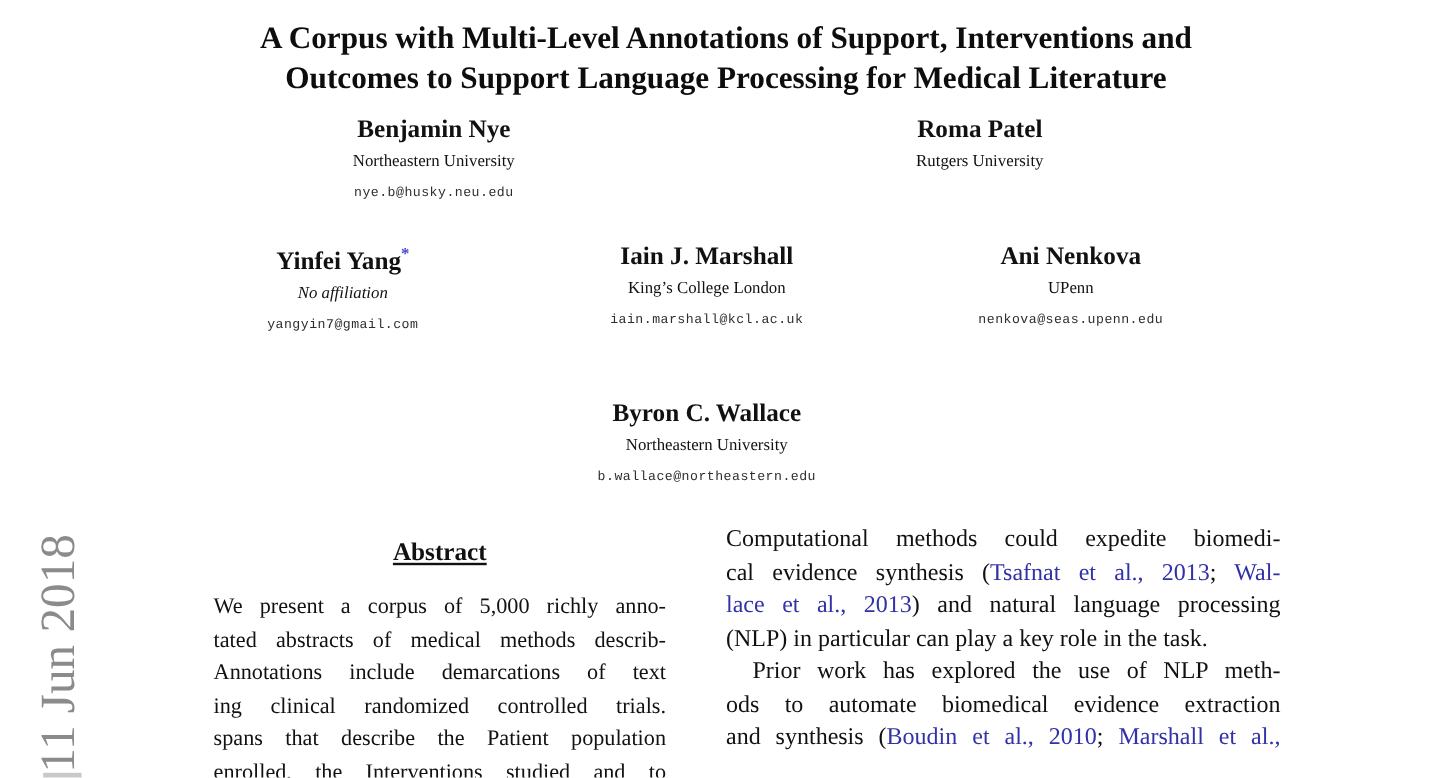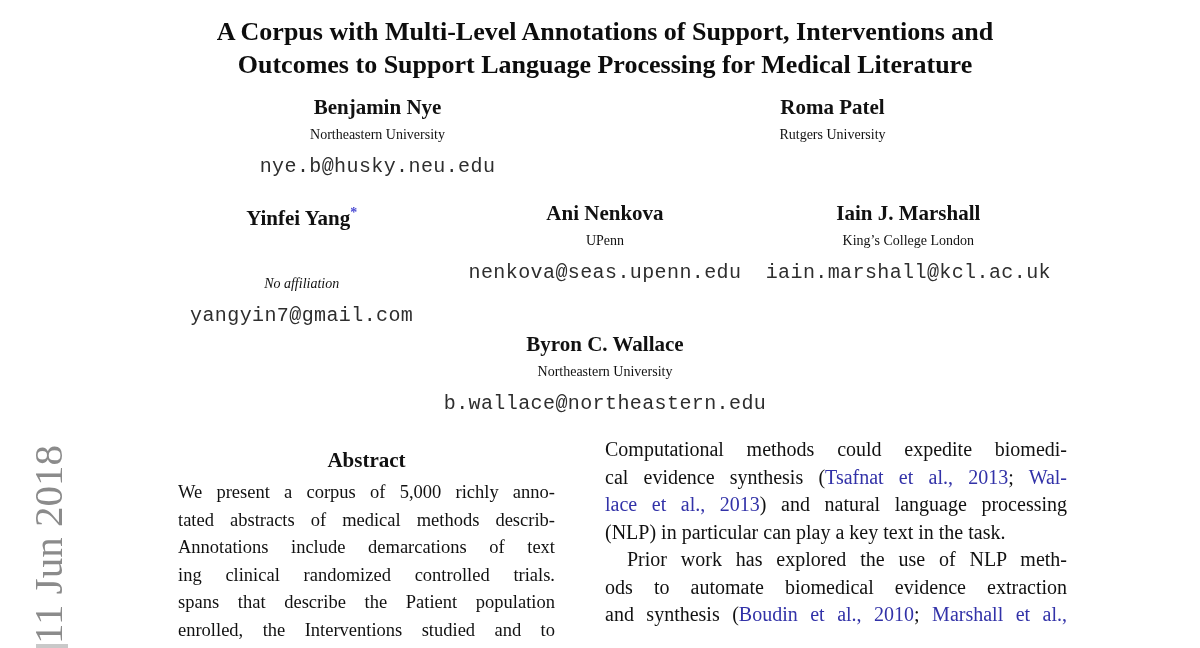--- a/index.html
+++ b/index.html
@@ -50,54 +50,55 @@
     text-align: center;
     font-weight: bold;
     font-size: 26px;
     line-height: 33px;
     color: #0d0d0d;
   }
 
   
   .author-row {
     position: absolute;
-    left: 150px;
+    left: 134px;
     width: 910px;
     display: flex;
   }
   .author-row.row1 { top: 93px; }
   .author-row.row2 { top: 199px; }
   .author-row.row3 { top: 330px; }
   .acell { flex: 1 1 0; text-align: center; }
   .aname { font-weight: bold; font-size: 21px; line-height: 28px; }
   .aname .star {
     color: var(--footnote-star);
     font-size: 14px;
     vertical-align: 8px;
     font-weight: bold;
   }
   .aaff { font-size: 14px; line-height: 28px; }
-  .aaff.italic { font-style: italic; margin-top: 38px; }
+  .aaff.italic { font-style: italic; }
   .aemail {
     font-family: "Liberation Mono", monospace;
-    font-size: 20px;
+    font-size: 11px;
     letter-spacing: 0.4px;
     margin-top: 6px;
     color: #2e2e2e;
     white-space: nowrap;
     text-align: center;
   }
 
   
   .abstract-col { position: absolute; left: 178px; top: 448px; width: 377px; }
   .abstract-heading {
     text-align: center;
     font-weight: bold;
     font-size: 21px;
-    margin-bottom: 6px;
+    margin-bottom: 20px;
+    text-decoration: underline;
   }
   .abstract-body { font-size: 18.5px; }
   .abstract-body .jl { line-height: 27.6px; }
 
   .intro-col { position: absolute; left: 605px; top: 436px; width: 462px; font-size: 20px; }
   .intro-col .jl { line-height: 27.5px; }
 
   .jl { text-align: justify; text-align-last: justify; white-space: nowrap; }
   .jl.para-end { text-align-last: left; }
   .jl.indent { padding-left: 22px; }
@@ -129,28 +130,28 @@
     </div>
   </div>
 
   <div class="author-row row2">
     <div class="acell">
       <div class="aname"><span>Yinfei Yang</span><span class="star">*</span></div>
       <div class="aaff italic">No affiliation</div>
       <div class="aemail">yangyin7@gmail.com</div>
     </div>
     <div class="acell">
+      <div class="aname">Iain J. Marshall</div>
+      <div class="aaff">King’s College London</div>
+      <div class="aemail">iain.marshall@kcl.ac.uk</div>
+    </div>
+    <div class="acell">
       <div class="aname">Ani Nenkova</div>
       <div class="aaff">UPenn</div>
       <div class="aemail">nenkova@seas.upenn.edu</div>
-    </div>
-    <div class="acell">
-      <div class="aname">Iain J. Marshall</div>
-      <div class="aaff">King’s College London</div>
-      <div class="aemail">iain.marshall@kcl.ac.uk</div>
     </div>
   </div>
 
   <div class="author-row row3">
     <div class="acell">
       <div class="aname">Byron C. Wallace</div>
       <div class="aaff">Northeastern University</div>
       <div class="aemail">b.wallace@northeastern.edu</div>
     </div>
   </div>
@@ -164,19 +165,19 @@
       <div class="jl">ing clinical randomized controlled trials.</div>
       <div class="jl">spans that describe the Patient population</div>
       <div class="jl">enrolled, the Interventions studied and to</div>
     </div>
   </div>
 
   <div class="intro-col">
     <div class="jl"><span>Computational methods could expedite biomedi-</span></div>
     <div class="jl"><span>cal evidence synthesis (</span><span class="cite">Tsafnat et al., 2013</span><span>; </span><span class="cite">Wal-</span></div>
     <div class="jl"><span class="cite">lace et al., 2013</span><span>) and natural language processing</span></div>
-    <div class="jl para-end"><span>(NLP) in particular can play a key text in the task.</span></div>
+    <div class="jl para-end"><span>(NLP) in particular can play a key role in the task.</span></div>
     <div class="jl indent"><span>Prior work has explored the use of NLP meth-</span></div>
     <div class="jl"><span>ods to automate biomedical evidence extraction</span></div>
     <div class="jl"><span>and synthesis (</span><span class="cite">Boudin et al., 2010</span><span>; </span><span class="cite">Marshall et al.,</span></div>
   </div>
 
 </div>
 
 </body></html>

